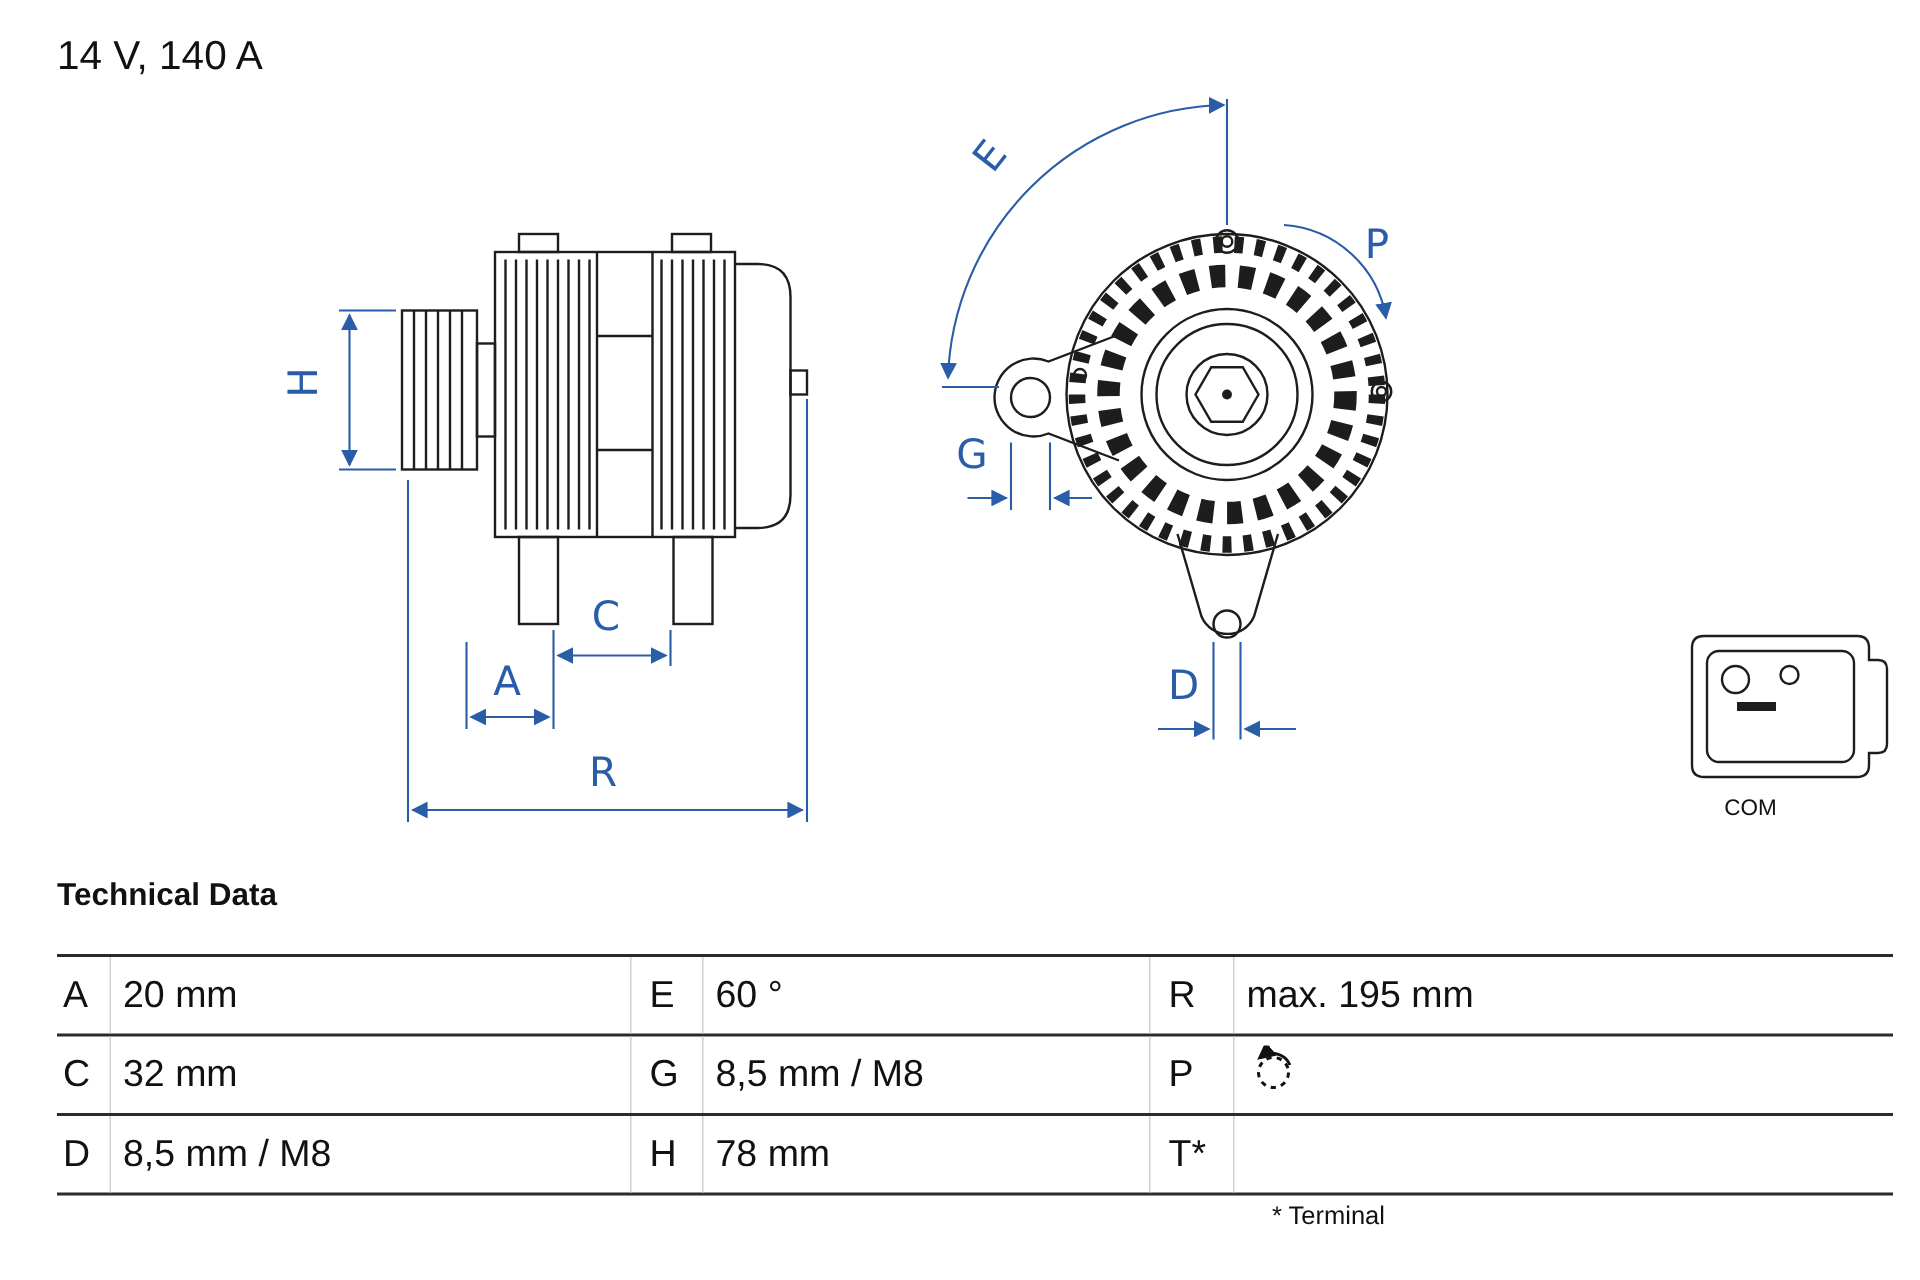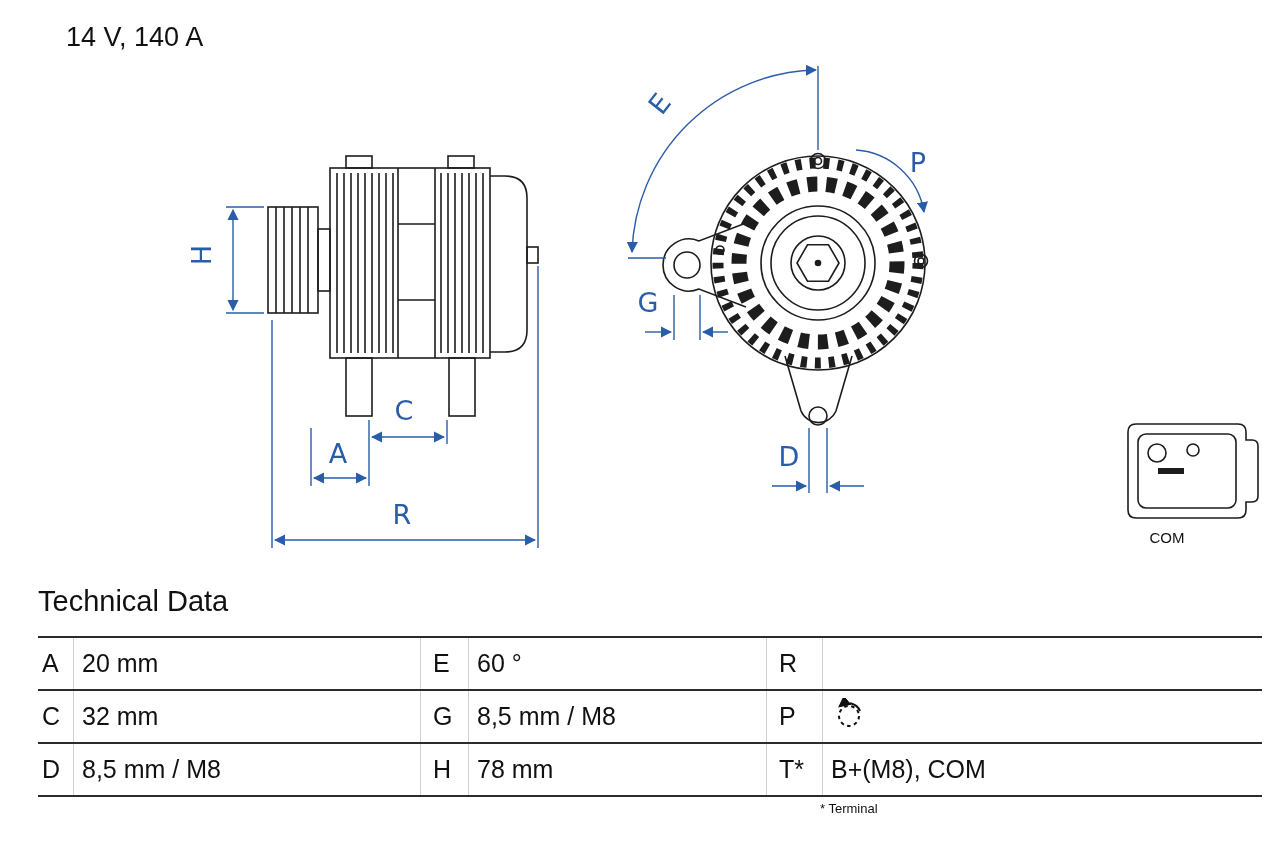--- a/index.html
+++ b/index.html
@@ -3,34 +3,34 @@
 <meta charset="utf-8">
 <style>
   * { margin:0; padding:0; box-sizing:border-box; }
   html,body { background:#fff; }
   body {
     width:1280px; height:853px; position:relative; overflow:hidden;
     font-family:"Liberation Sans", sans-serif; color:#111;
   }
   .rating-title {
     position:absolute; left:38px; top:22px;
-    font-size:27px; font-weight:400; color:#111;margin-left:28px;
+    font-size:27px; font-weight:400; color:#111;
   }
   svg.drawing { position:absolute; left:0; top:0; }
   svg text.dim {
     font-family:"DejaVu Sans", sans-serif;
     font-size:27px; fill:#2A5DA8;
   }
   svg text.plug-label {
     font-family:"Liberation Sans", sans-serif;
     font-size:15px; fill:#111;
   }
   .tech-heading {
     position:absolute; left:38px; top:585px;
-    font-size:29px; font-weight:400; color:#111;
+    font-size:21px; font-weight:700; color:#111;
   }
   .table {
     position:absolute; left:38px; top:636px; width:1224px;
     border-top:2px solid #2b2b2b;
   }
   .trow {
     display:flex; height:53px; align-items:stretch;
     border-bottom:2px solid #2b2b2b; font-size:25px;
   }
   .group { display:flex; align-items:center; }
@@ -39,22 +39,22 @@
   .g3 { width:496px; border-left:1px solid #ccd1d6; }
   .key {
     height:100%; display:flex; align-items:center;
     border-right:1px solid #ccd1d6;
   }
   .g1 .key { width:36px; padding-left:4px; }
   .g2 .key { width:48px; padding-left:12px; }
   .g3 .key { width:56px; padding-left:12px; }
   .val { padding-left:8px; white-space:nowrap; }
   .footnote {
-    position:absolute; left:820px; top:801px;
-    font-size:13px; color:#111;
+    position:absolute; left:848px; top:801px;
+    font-size:17px; color:#111;
   }
 </style>
 </head>
 <body>
 
 <div class="rating-title">14 V, 140 A</div>
 
 <svg class="drawing" width="1280" height="578" viewBox="0 0 1280 578">
   <defs>
     <marker id="arw" viewBox="0 0 10 10" refX="9" refY="5" markerWidth="8" markerHeight="8" orient="auto-start-reverse">
@@ -161,20 +161,21 @@
     <div class="group g1">
       <div class="key">A</div>
       <div class="val">20 mm</div>
     </div>
     <div class="group g2">
       <div class="key">E</div>
       <div class="val">60 °</div>
     </div>
     <div class="group g3">
       <div class="key">R</div>
+      <div class="val">max. 195 mm</div>
     </div>
   </div>
   <div class="trow">
     <div class="group g1">
       <div class="key">C</div>
       <div class="val">32 mm</div>
     </div>
     <div class="group g2">
       <div class="key">G</div>
       <div class="val">8,5 mm / M8</div>
@@ -198,18 +199,17 @@
     <div class="group g1">
       <div class="key">D</div>
       <div class="val">8,5 mm / M8</div>
     </div>
     <div class="group g2">
       <div class="key">H</div>
       <div class="val">78 mm</div>
     </div>
     <div class="group g3">
       <div class="key">T*</div>
-      <div class="val">B+(M8), COM</div>
     </div>
   </div>
 </div>
 
 <div class="footnote">* Terminal</div>
 
 </body></html>

